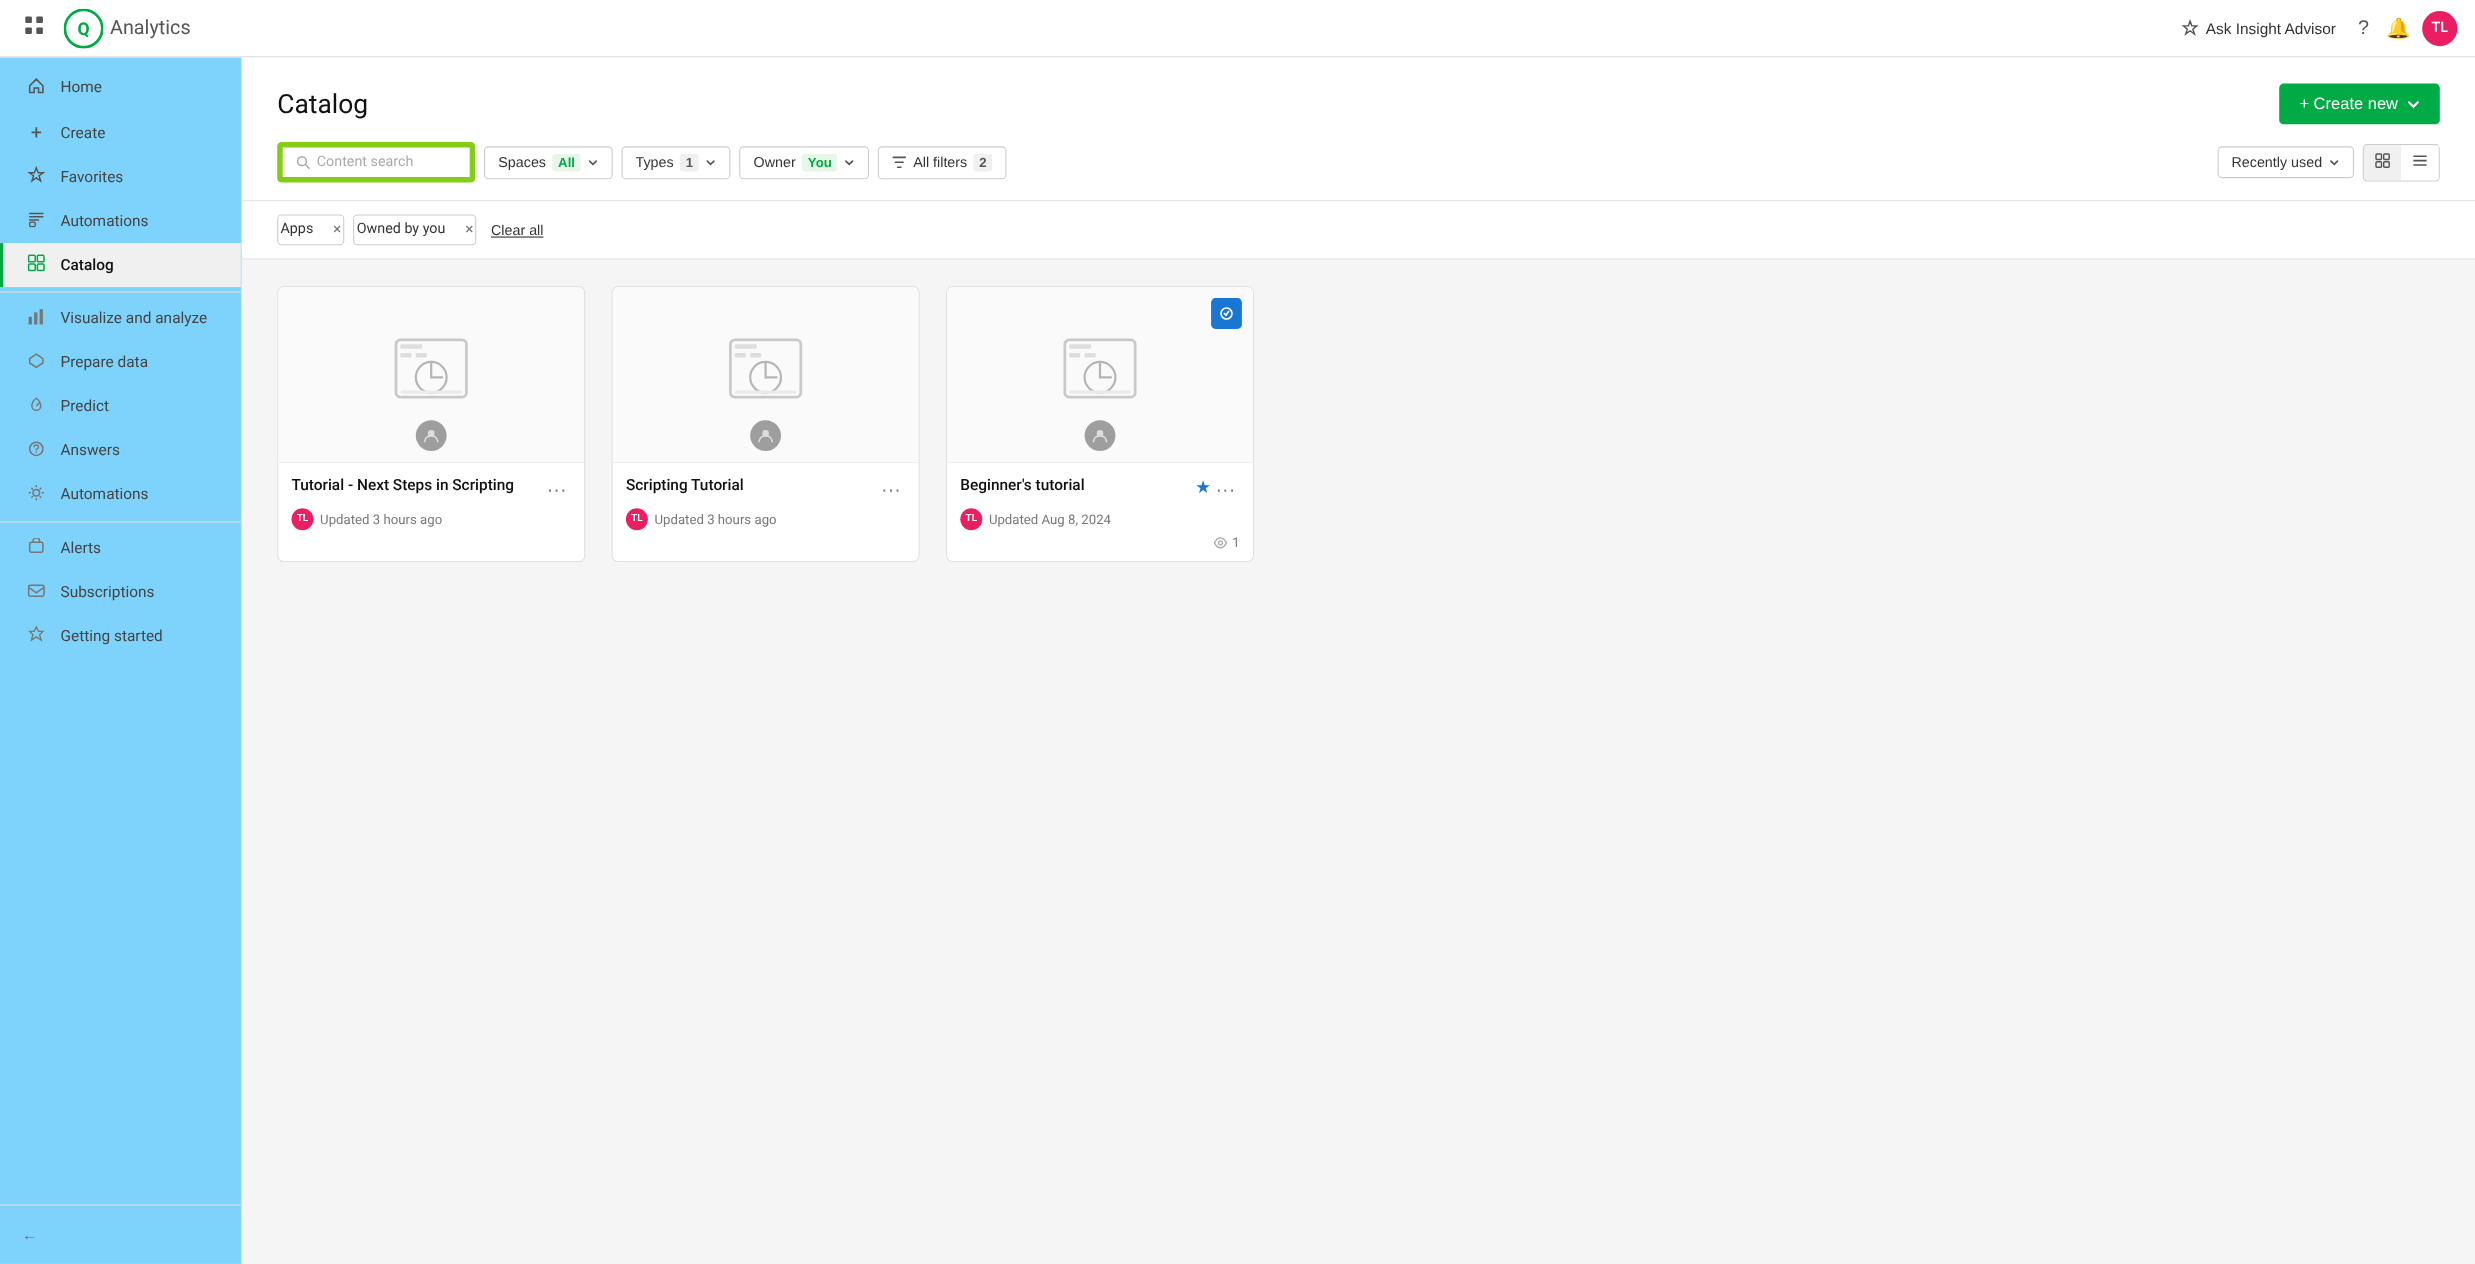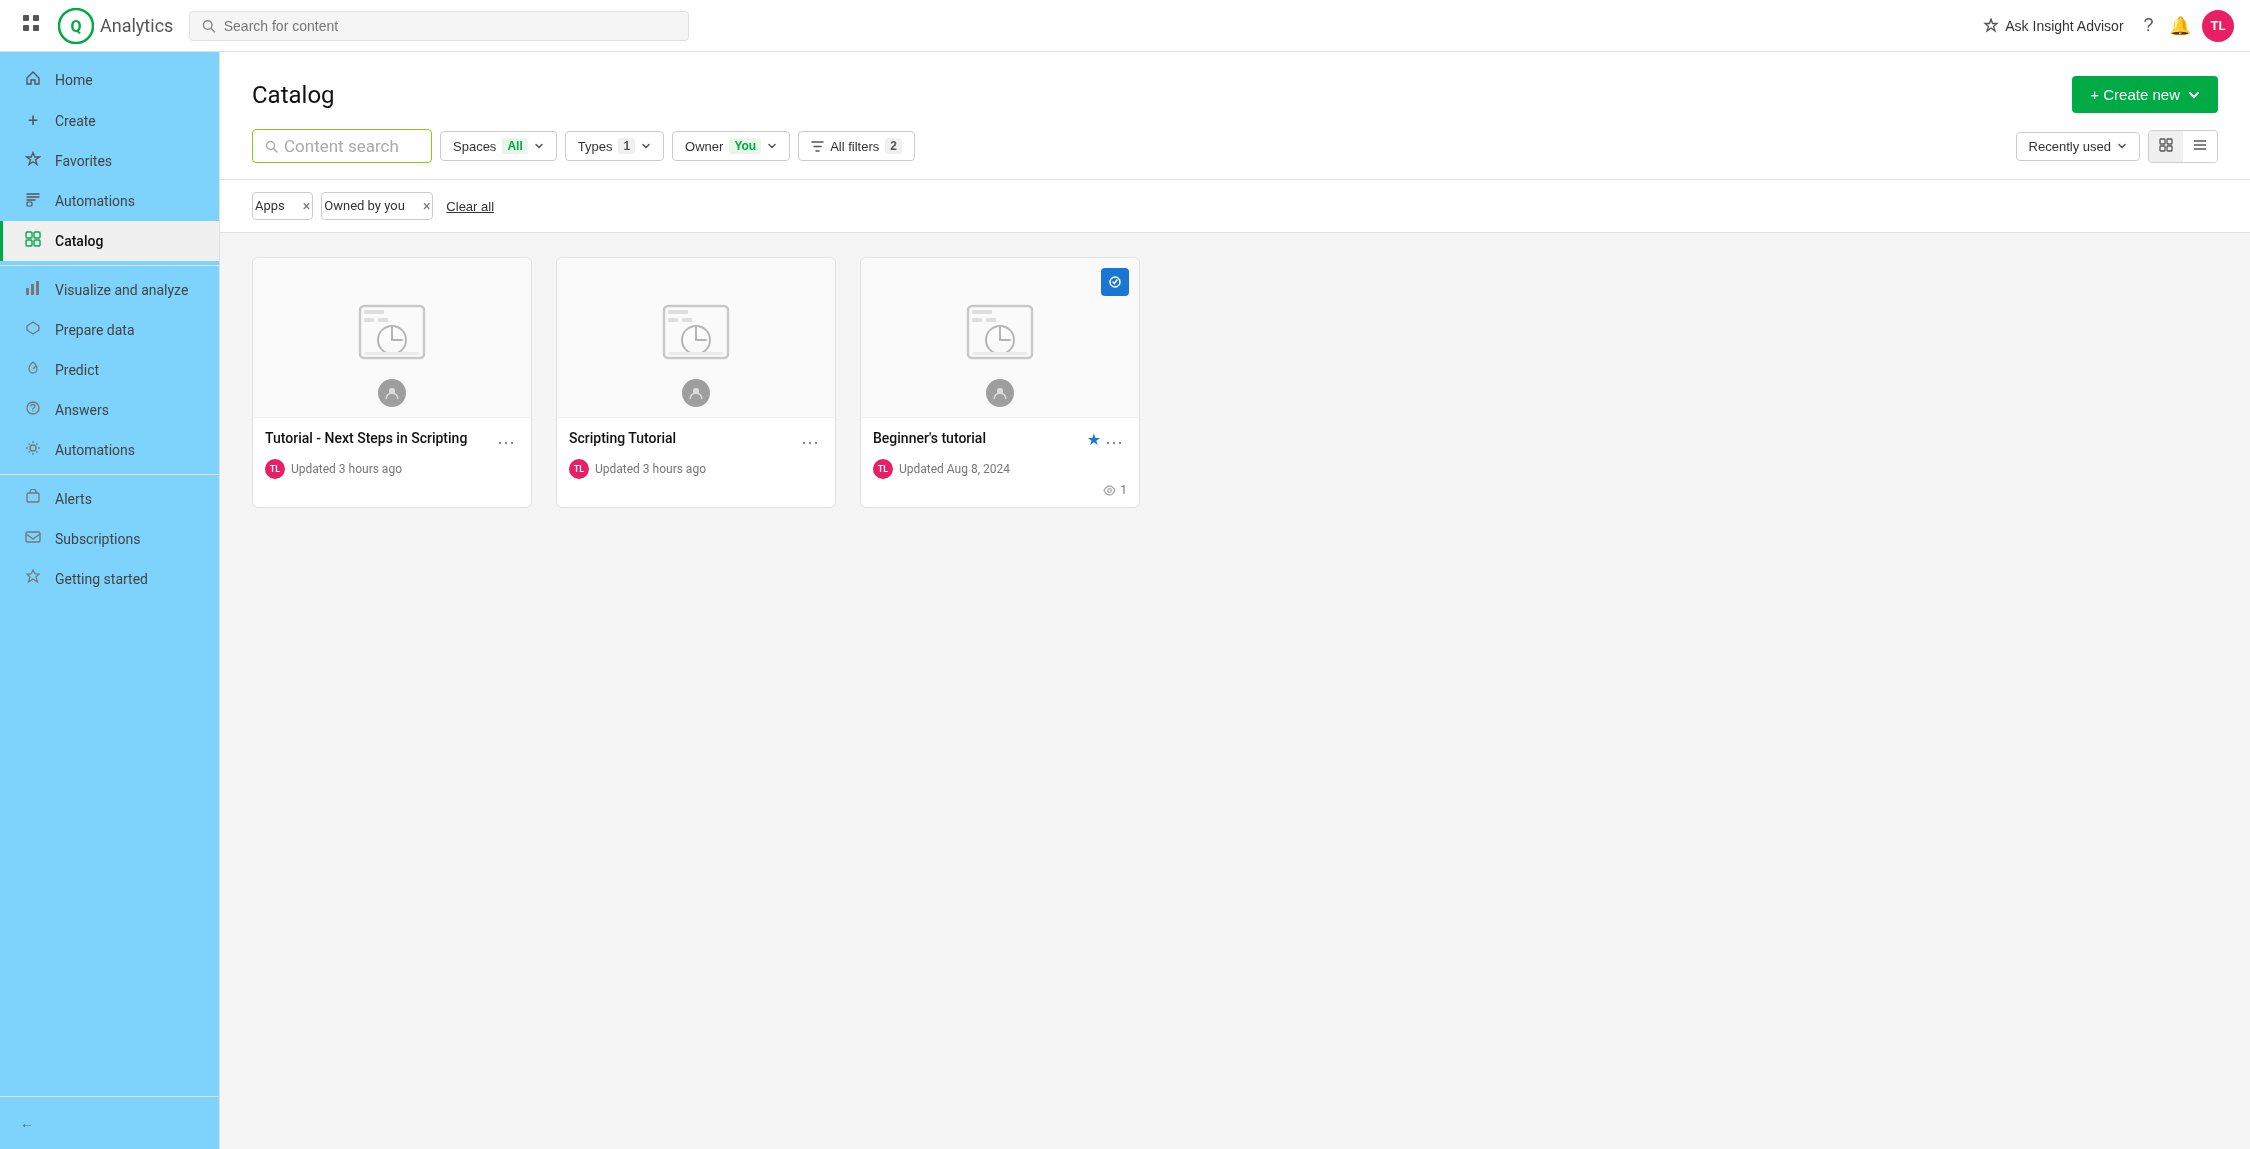--- a/index.html
+++ b/index.html
@@ -39,21 +39,21 @@
     .catalog-header { background: #fff; padding: 24px 32px 0; border-bottom: 1px solid #e0e0e0; }
     .catalog-title-row { display: flex; align-items: center; justify-content: space-between; margin-bottom: 16px; }
     .catalog-title { font-size: 24px; font-weight: 400; color: #111; }
     .create-new-btn { display: flex; align-items: center; gap: 8px; background: #00aa45; color: white; border: none; border-radius: 4px; padding: 10px 18px; font-size: 15px; cursor: pointer; font-weight: 500; }
     
     
     .filters-row { display: flex; align-items: center; gap: 8px; padding-bottom: 16px; }
     .filter-btn { display: flex; align-items: center; gap: 6px; background: #fff; border: 1px solid #ccc; border-radius: 4px; padding: 6px 12px; font-size: 13px; cursor: pointer; color: #333; }
     .filter-badge { background: #e8f5e9; color: #00aa45; border-radius: 3px; padding: 1px 5px; font-size: 12px; font-weight: 600; }
     .filter-badge-neutral { background: #f0f0f0; color: #555; border-radius: 3px; padding: 1px 5px; font-size: 12px; font-weight: 600; }
-    .search-input-field { display: flex; align-items: center; gap: 6px; background: #fff; border: 1px solid #84cc16; border-radius: 4px; padding: 6px 12px; font-size: 17px; color: #999; min-width: 180px; cursor: text; }
+    .search-input-field { display: flex; align-items: center; gap: 6px; background: #fff; border: 5px solid #84cc16; border-radius: 4px; padding: 6px 12px; font-size: 13px; color: #999; min-width: 180px; cursor: text; }
     .filters-right { margin-left: auto; display: flex; align-items: center; gap: 8px; justify-content: space-between; }
     .sort-btn { display: flex; align-items: center; gap: 6px; background: #fff; border: 1px solid #ccc; border-radius: 4px; padding: 6px 12px; font-size: 13px; cursor: pointer; color: #333; }
     .view-toggle { display: flex; border: 1px solid #ccc; border-radius: 4px; overflow: hidden; }
     .view-toggle-btn { background: #fff; border: none; padding: 7px 10px; cursor: pointer; color: #555; font-size: 15px; }
     .view-toggle-btn.active { background: #f0f0f0; }
     
     
     .active-filters { background: #fff; padding: 12px 32px; border-bottom: 1px solid #e0e0e0; display: flex; align-items: center; gap: 8px; }
     .chip { display: flex; align-items: flex-start; gap: 18px; background: #fff; border: 1px solid #ccc; border-radius: 4px; padding: 5px 2px; font-size: 13px; color: #333; cursor: pointer; }
     .chip-close { color: #777; font-size: 14px; }
@@ -97,27 +97,20 @@
       </button>
       <div class="logo">
         <svg class="logo-svg" viewBox="0 0 36 36">
           <circle cx="18" cy="18" r="17" fill="none" stroke="#00AA45" stroke-width="2.5"></circle>
           <text x="18" y="24" text-anchor="middle" font-size="16" font-weight="700" fill="#00AA45">Q</text>
         </svg>
         <span class="logo-text">Analytics</span>
       </div>
     </div>
 
-    <div class="search-bar">
-      <svg width="14" height="14" viewBox="0 0 14 14" fill="none">
-        <circle cx="6" cy="6" r="4.5" stroke="#888" stroke-width="1.5"></circle>
-        <line x1="9.5" y1="9.5" x2="13" y2="13" stroke="#888" stroke-width="1.5" stroke-linecap="round"></line>
-      </svg>
-      <input type="text" placeholder="Search for content" style="">
-    </div>
 
     <div class="topbar-right">
       <button class="insight-btn">
         <svg width="16" height="16" viewBox="0 0 16 16" fill="none">
           <path d="M8 1L9.5 5.5H14L10.5 8.5L12 13L8 10L4 13L5.5 8.5L2 5.5H6.5L8 1Z" stroke="#555" stroke-width="1.3" fill="none"></path>
         </svg>
         <span>Ask Insight Advisor</span>
       </button>
       <button class="icon-btn">?</button>
       <button class="icon-btn">🔔</button>

